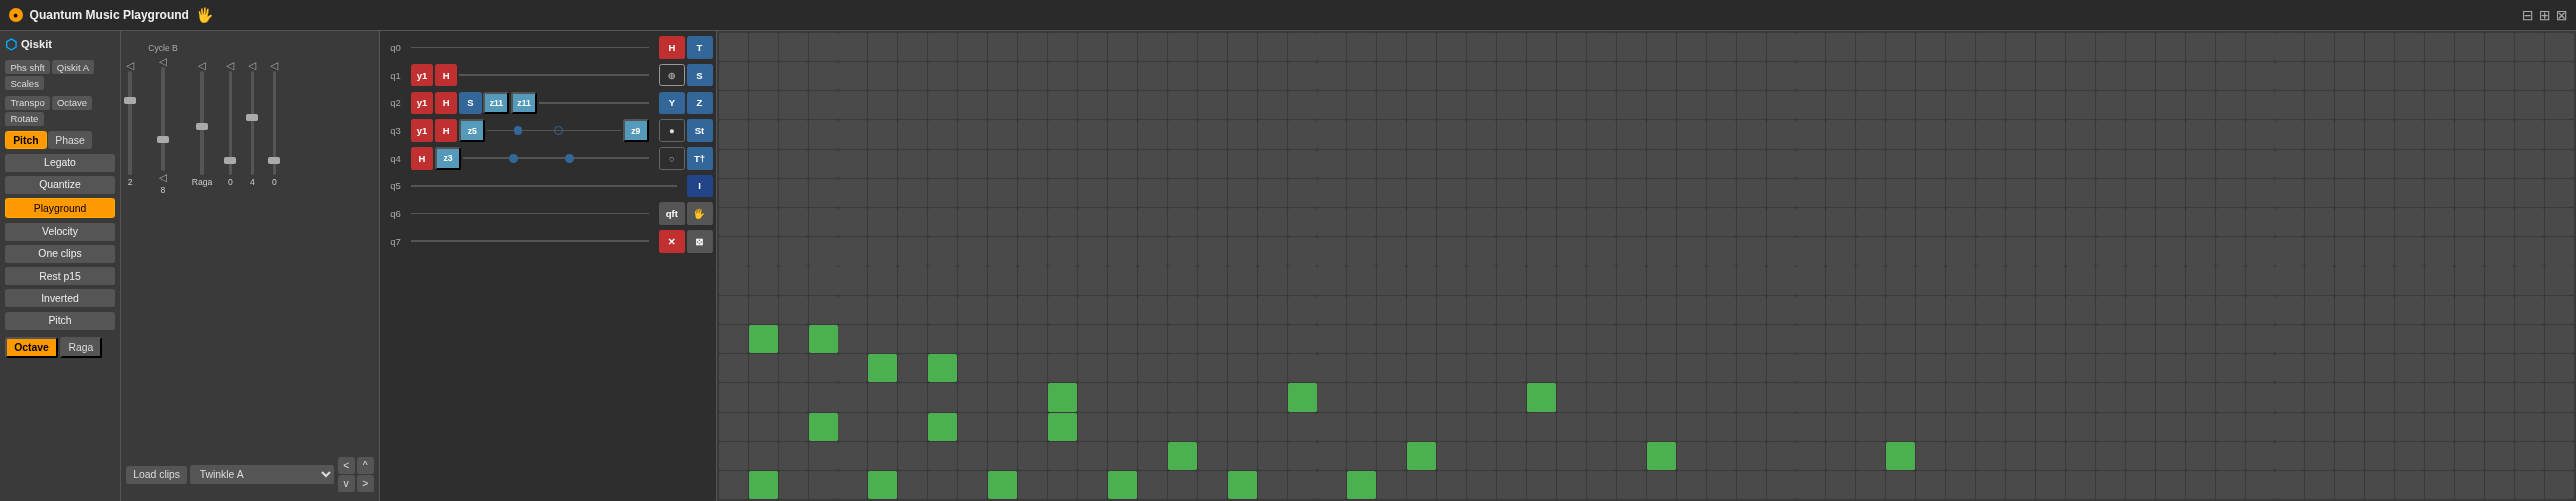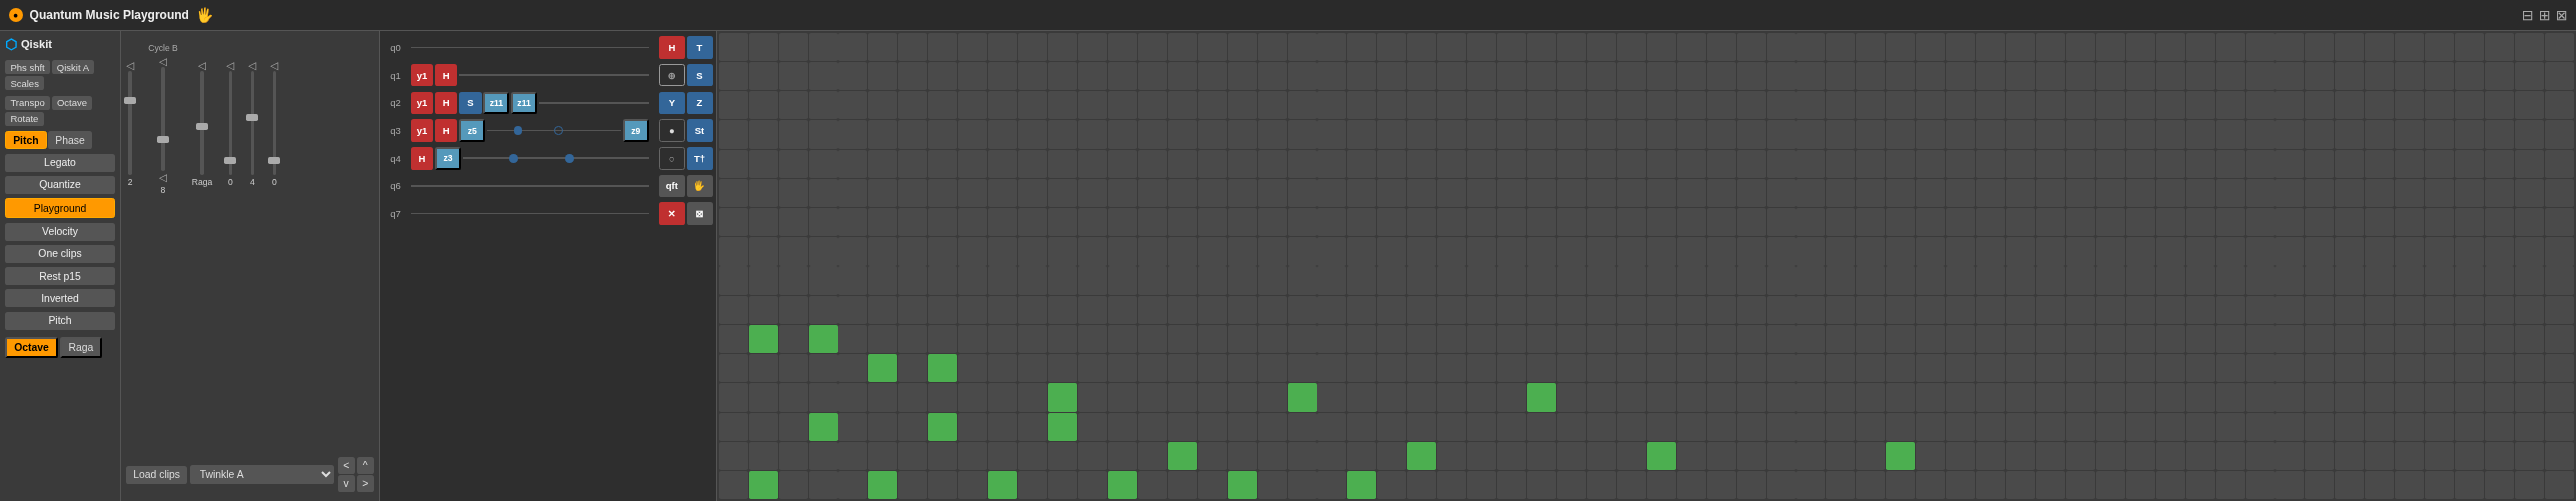--- a/index.html
+++ b/index.html
@@ -482,20 +482,27 @@
           <div style="width:8.6px;height:8.6px;background:#336699;border-radius:50%;position:absolute;top:-3.5px;left:25%;"></div>
           <div style="width:8.6px;height:8.6px;background:#336699;border-radius:50%;position:absolute;top:-3.5px;left:55%;"></div>
         </div>
       </div>
       <div class="seq-controls">
         <button class="seq-btn outlined" style="color:#aaa;">○</button>
         <button class="seq-btn blue">T†</button>
       </div>
     </div>
 
+    <div class="seq-row">
+      <span class="seq-label">q5</span>
+      <div style="flex:1;height:1.7px;background:#555;"></div>
+      <div class="seq-controls">
+        <button class="seq-btn dark-blue">I</button>
+      </div>
+    </div>
 
     <div class="seq-row">
       <span class="seq-label">q6</span>
       <div style="flex:1;height:1.7px;background:#555;"></div>
       <div class="seq-controls">
         <button class="seq-btn gray">qft</button>
         <button class="seq-btn gray">🖐</button>
       </div>
     </div>
 

